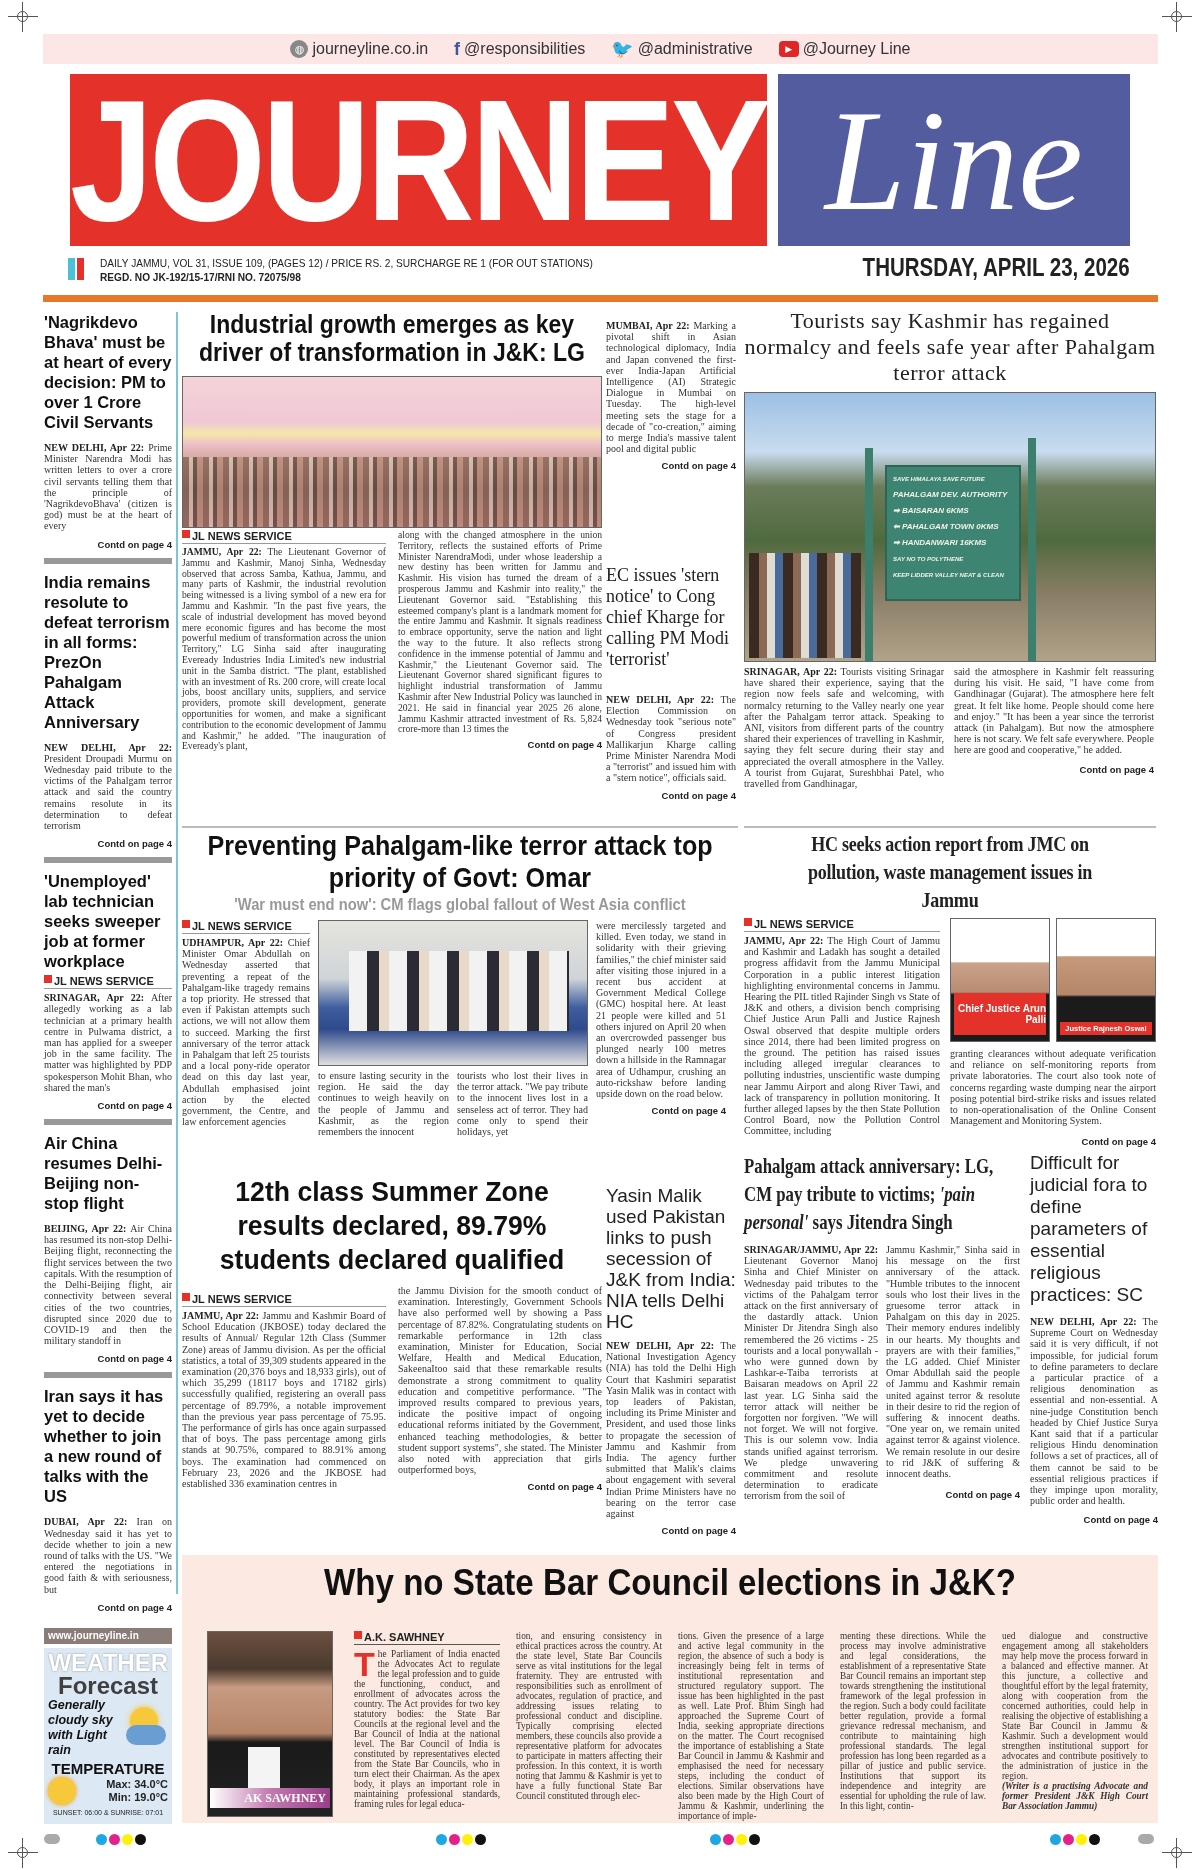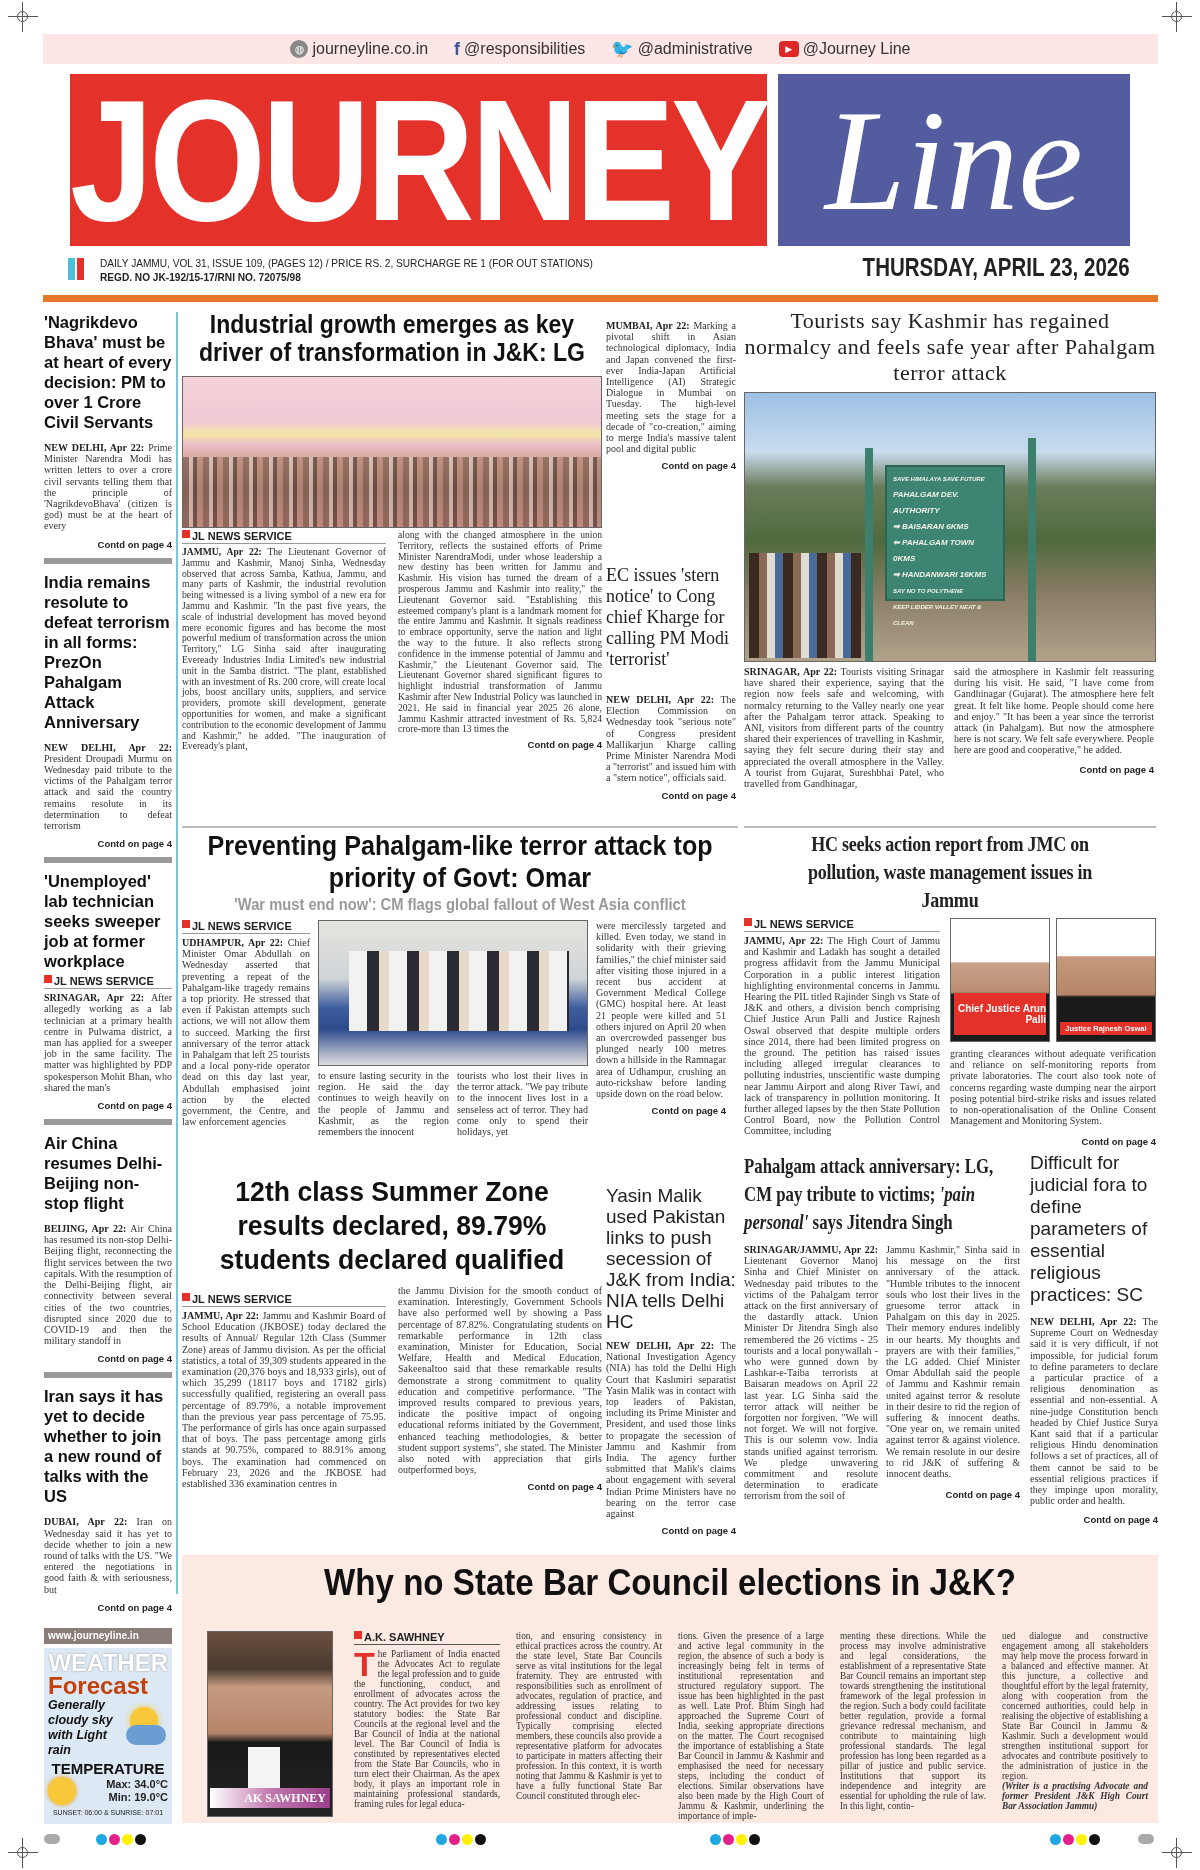--- a/index.html
+++ b/index.html
@@ -114,21 +114,21 @@
   <div>
     <div class="sideh">Iran says it has yet to decide whether to join a new round of talks with the US</div>
     <div class="body" style="margin-top:10px"><b>DUBAI, Apr 22:</b> <span>Iran on Wednesday said it has yet to decide whether to join a new round of talks with the US. "We entered the negotiations in good faith &amp; with seriousness, but</span></div>
     <div class="contd" style="margin-top:7px">Contd on page 4</div>
   </div>
 </div>
 
 <div class="abs" style="left:44px;top:1628px;width:128px;height:16px;background:#8a7d78;color:#fff;font-family:'Liberation Sans',sans-serif;font-weight:bold;font-size:10px;padding-left:4px;line-height:16px">www.journeyline.in</div>
 <div class="abs" style="left:44px;top:1648px;width:128px;height:176px;background:#dce8f3;padding:4px">
   <div style="font-family:'Liberation Sans',sans-serif;font-weight:bold;font-size:24px;color:#fff;text-shadow:0 0 2px #888;line-height:22px;text-align:right">WEATHER</div>
-  <div style="font-family:'Liberation Sans',sans-serif;font-weight:bold;font-size:24px;color:#c2410c;line-height:24px;text-align:left">Forecast</div>
+  <div style="font-family:'Liberation Sans',sans-serif;font-weight:bold;font-size:24px;color:#404040;line-height:24px;text-align:center">Forecast</div>
   <div style="display:flex;align-items:center">
     <div style="font-family:'Liberation Sans',sans-serif;font-style:italic;font-weight:bold;font-size:12.5px;line-height:15px;width:70px;color:#111">Generally cloudy sky with Light rain</div>
     <div style="position:relative;width:50px;height:50px">
       <div style="position:absolute;left:12px;top:4px;width:28px;height:28px;border-radius:50%;background:#f6c83a;box-shadow:0 0 6px #f6c83a"></div>
       <div style="position:absolute;left:8px;top:22px;width:40px;height:20px;border-radius:10px;background:#6a9ed3"></div>
     </div>
   </div>
   <div style="font-family:'Liberation Sans',sans-serif;font-weight:bold;font-size:15px;color:#111;text-align:center;margin-top:2px">TEMPERATURE</div>
   <div style="display:flex;justify-content:space-between;align-items:center">
     <div style="width:28px;height:28px;border-radius:50%;background:#f6c83a;box-shadow:0 0 4px #f0a020"></div>
@@ -171,21 +171,21 @@
   <div class="serifh" style="font-size:18px;line-height:21px">EC issues 'stern notice' to Cong chief Kharge for calling PM Modi 'terrorist'</div>
   <div class="body" style="margin-top:24px"><b>NEW DELHI, Apr 22:</b> <span>The Election Commission on Wednesday took "serious note" of Congress president Mallikarjun Kharge calling Prime Minister Narendra Modi a "terrorist" and issued him with a "stern notice", officials said.</span></div>
   <div class="contd" style="margin-top:6px">Contd on page 4</div>
 </div>
 
 <div class="abs" style="left:744px;top:308px;width:412px">
   <div class="serifh" style="font-size:22px;line-height:26px;text-align:center;letter-spacing:0.5px">Tourists say Kashmir has regained normalcy and feels safe year after Pahalgam terror attack</div>
   <div class="photo" style="margin-top:6px;height:270px;position:relative;background:linear-gradient(180deg,#9cc0e4 0%,#c9dcef 22%,#6b7c5a 35%,#4f6a3e 55%,#8a7d66 75%,#b1a38a 100%)">
     <div style="position:absolute;left:120px;top:55px;width:8px;height:215px;background:#3c7f6c"></div>
     <div style="position:absolute;left:283px;top:45px;width:8px;height:225px;background:#3c7f6c"></div>
-    <div style="position:absolute;left:140px;top:72px;width:120px;height:136px;background:#3d8473;border:2px solid #2e6656;color:#f3f3e8;font-family:'Liberation Sans',sans-serif;font-weight:bold;font-style:italic;font-size:8px;line-height:16px;padding:4px 6px">
+    <div style="position:absolute;left:140px;top:72px;width:136px;height:136px;background:#3d8473;border:2px solid #2e6656;color:#f3f3e8;font-family:'Liberation Sans',sans-serif;font-weight:bold;font-style:italic;font-size:8px;line-height:16px;padding:4px 6px">
       <div style="font-size:6px">SAVE HIMALAYA   SAVE FUTURE</div>
       <div>PAHALGAM DEV. AUTHORITY</div>
       <div>➡ BAISARAN 6KMS</div>
       <div>⬅ PAHALGAM TOWN 0KMS</div>
       <div>➡ HANDANWARI 16KMS</div>
       <div style="font-size:6px">SAY NO TO POLYTHENE</div>
       <div style="font-size:6px">KEEP LIDDER VALLEY NEAT &amp; CLEAN</div>
     </div>
     <div style="position:absolute;left:4px;top:160px;width:112px;height:105px;background:repeating-linear-gradient(90deg,#3a2a22 0 10px,#8b6a55 10px 18px,#e0dcd2 18px 26px,#4a6a9a 26px 34px)"></div>
   </div>

